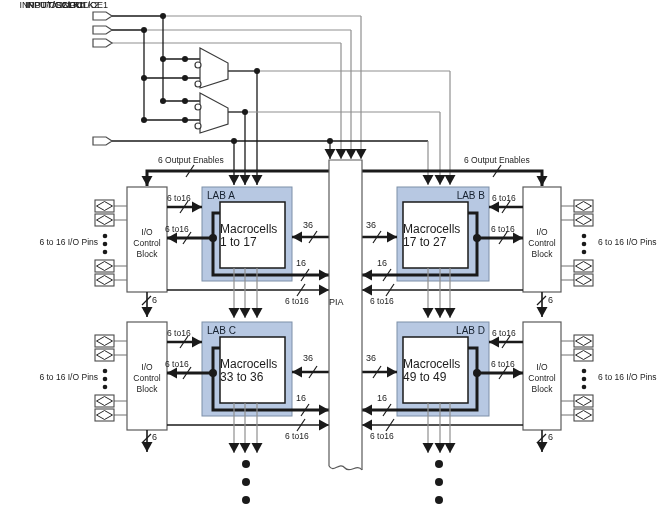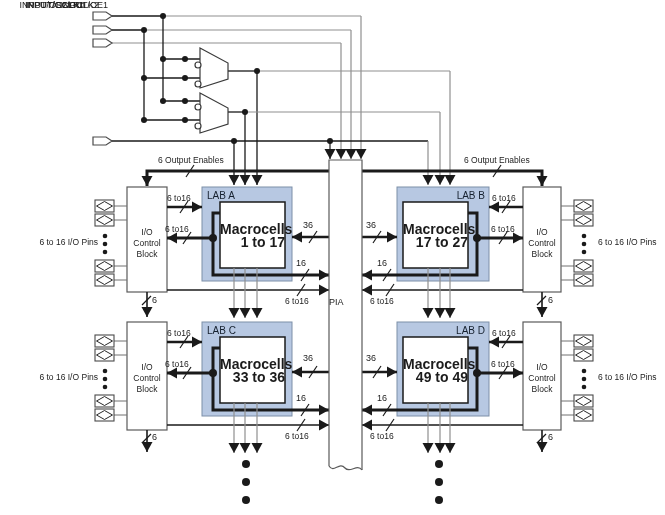--- a/index.html
+++ b/index.html
@@ -4,21 +4,21 @@
 <style>
   html,body{margin:0;padding:0;background:#fff;}
   #canvas{position:relative;width:665px;height:515px;background:#fff;overflow:hidden;
           font-family:"Liberation Sans",sans-serif;color:#1c1c1c;}
   #wires{position:absolute;left:0;top:0;}
   .lbl{position:absolute;font-size:9px;line-height:10px;white-space:nowrap;}
   .sm{font-size:8.5px;}
   .ra{text-align:right;}
   .ctr{text-align:left;}
   .iob{position:absolute;font-size:8.5px;line-height:11px;text-align:center;}
-  .mc{position:absolute;font-size:14px;line-height:13px;text-align:right;font-weight:bold;}
+  .mc{position:absolute;font-size:12px;line-height:13px;text-align:left;}
   .labname{position:absolute;font-size:10px;color:#15202e;}
 </style>
 </head>
 <body>
 
 <div id="canvas">
 
   <svg id="wires" width="665" height="515" viewBox="0 0 665 515">
     <defs>
       <marker id="ah" markerUnits="userSpaceOnUse" markerWidth="11" markerHeight="12" refX="10" refY="6" orient="auto">

